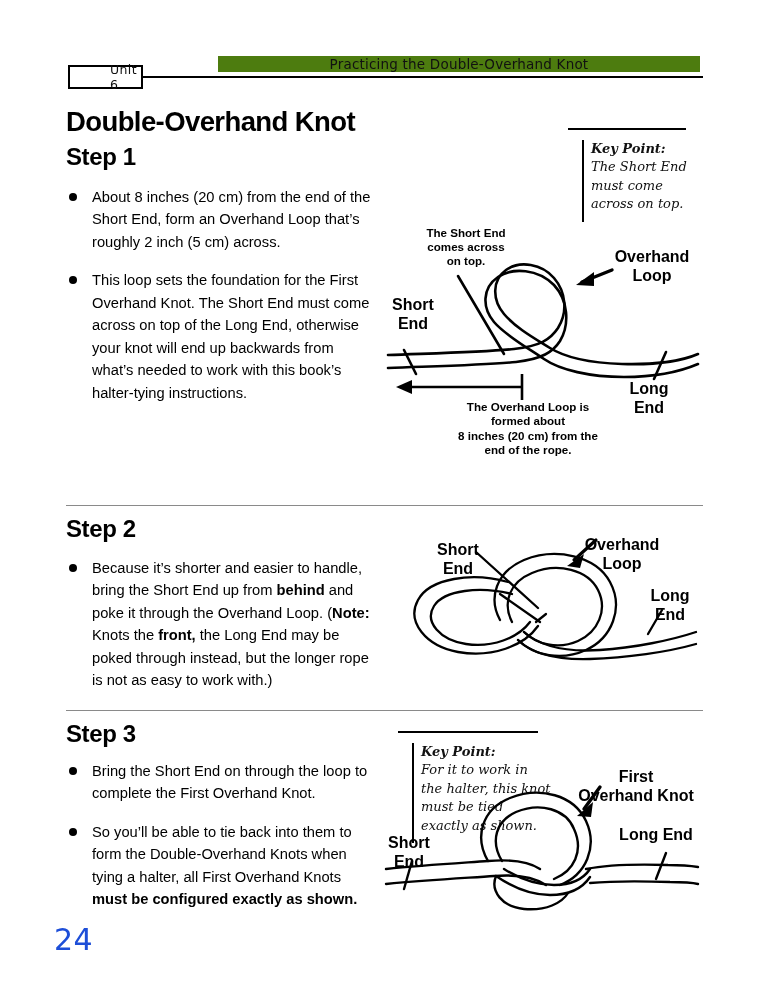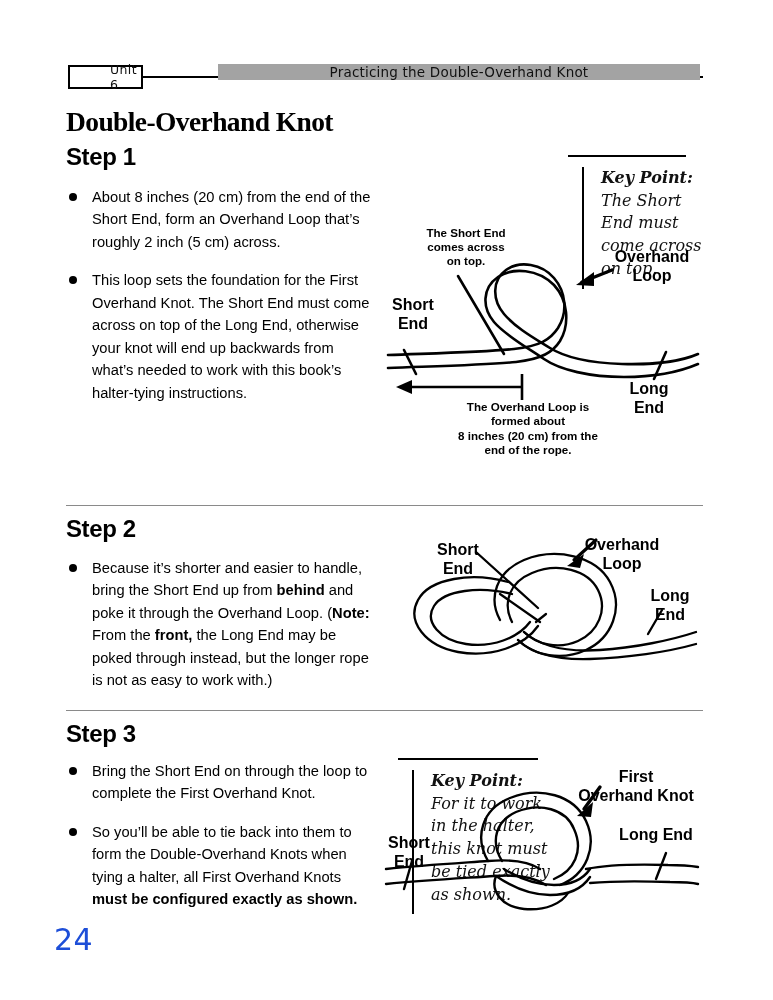--- a/index.html
+++ b/index.html
@@ -58,38 +58,38 @@
     left: 73px;
     top: 20px;
     width: 562px;
     height: 2px;
     background: #000;
     z-index: 1;
   }
   .header-title {
     position: absolute;
     left: 150px;
-    top: 8px;
+    top: 0px;
     width: 470px;
     text-align: center;
     font-family: "DejaVu Sans", sans-serif;
     font-size: 13.5px;
     letter-spacing: 0.2px;
     color: #111;
-    background: #a3a3a3;
+    background: #4d7c0f;
     padding: 0 6px;
     z-index: 2;
   }
 
   
   .doc-title {
     position: absolute;
     left: 66px;
     top: 108px;
-    font-family: Liberation Serif, serif;
+    font-family: Liberation Sans, sans-serif;
     font-weight: bold;
     font-size: 27.5px;
     letter-spacing: -0.6px;
     line-height: 1;
   }
   .step-head {
     position: absolute;
     left: 66px;
     font-family: "Liberation Sans", sans-serif;
     font-weight: bold;
@@ -140,25 +140,24 @@
     background: #8a8a8a;
   }
   #divider-1 { top: 505px; }
   #divider-2 { top: 710px; }
 
   
   .keypoint {
     position: absolute;
     font-family: "DejaVu Serif", serif;
     font-style: italic;
-    font-size: 16px;
+    font-size: 13px;
     line-height: 1.42;
     color: #111;
-    padding-left: 19px;
-    margin-top: 27px;
+    padding-left: 9px;
   }
   .keypoint .kp-vline {
     position: absolute;
     left: 0;
     top: 0;
     bottom: -8px;
     width: 1.6px;
     background: #000;
   }
   .keypoint .kp-hline {
@@ -292,21 +291,21 @@
     <div class="dcaption" style="left:-4px; top:178px; width:300px;">The Overhand Loop is
 formed about
 8 inches (20 cm) from the
 end of the rope.</div>
   </div>
 
   <div class="divider" id="divider-1"></div>
 
   <div class="step-head" id="step2-head">Step 2</div>
   <div class="bullets" id="step2-body">
-      <div class="bullet"><span class="dot"></span><span>Because it’s shorter and easier to handle, bring the Short End up from </span><b>behind</b><span> and poke it through the Overhand Loop. (</span><b>Note:</b><span> From the </span><b>front,</b><span> the Long End may be poked through instead, but the longer rope is not as easy to work with.)</span></div>
+      <div class="bullet"><span class="dot"></span><span>Because it’s shorter and easier to handle, bring the Short End up from </span><b>behind</b><span> and poke it through the Overhand Loop. (</span><b>Note:</b><span> Knots the </span><b>front,</b><span> the Long End may be poked through instead, but the longer rope is not as easy to work with.)</span></div>
     </div>
 
   <div class="diagram" id="diagram-2">
     <svg width="300" height="160" viewBox="0 0 300 160">
       <g fill="none" stroke="#000" stroke-width="2.3" stroke-linecap="round">
 
         <path d="M108,52 C72,42 30,48 18,70 C6,92 26,116 58,122
                  C92,128 124,116 138,96"></path>
         <path d="M112,64 C80,56 44,60 34,76 C24,92 40,110 66,114
                  C92,118 118,108 130,92"></path>

